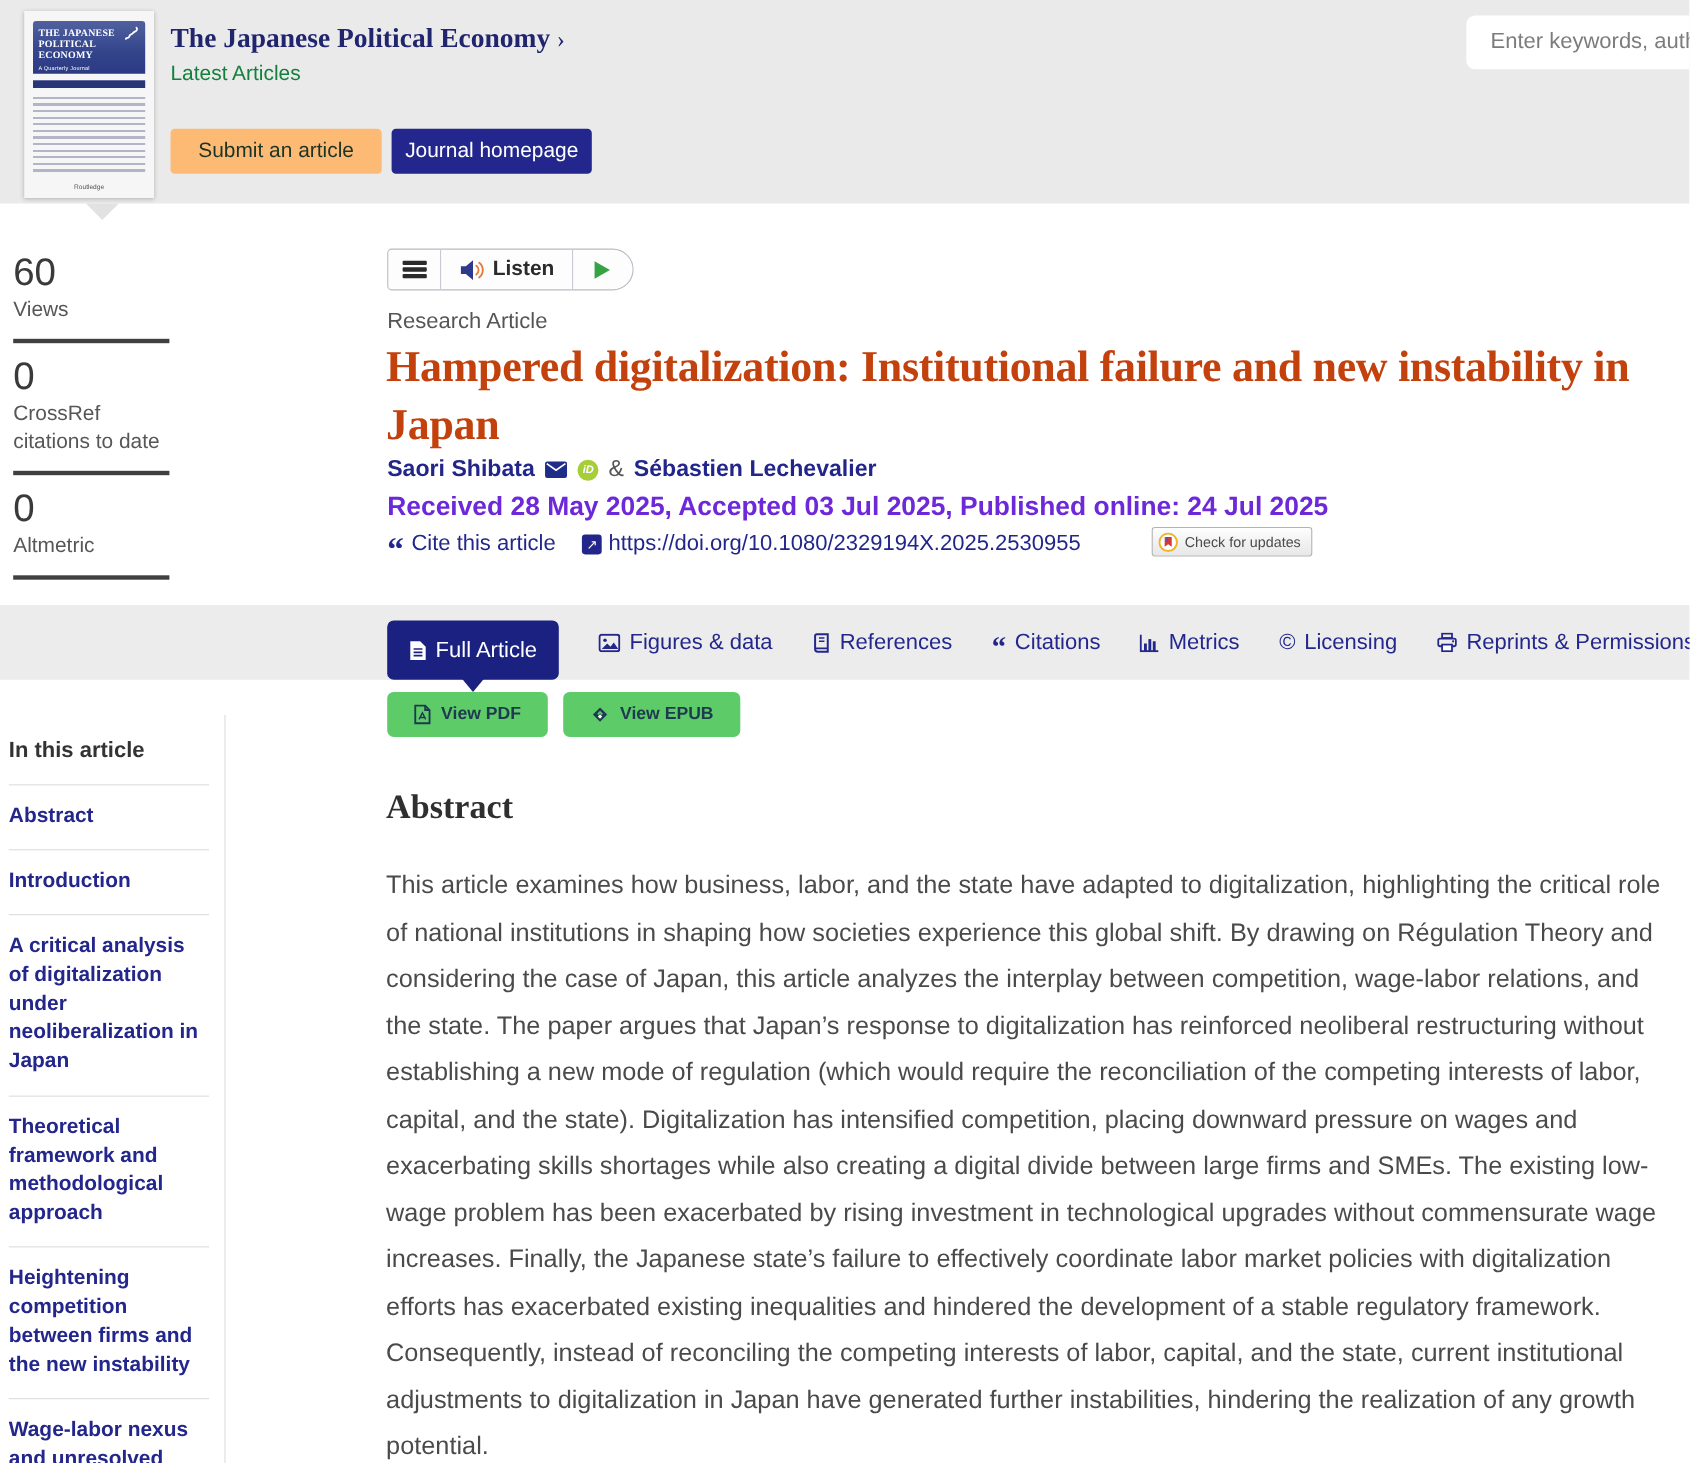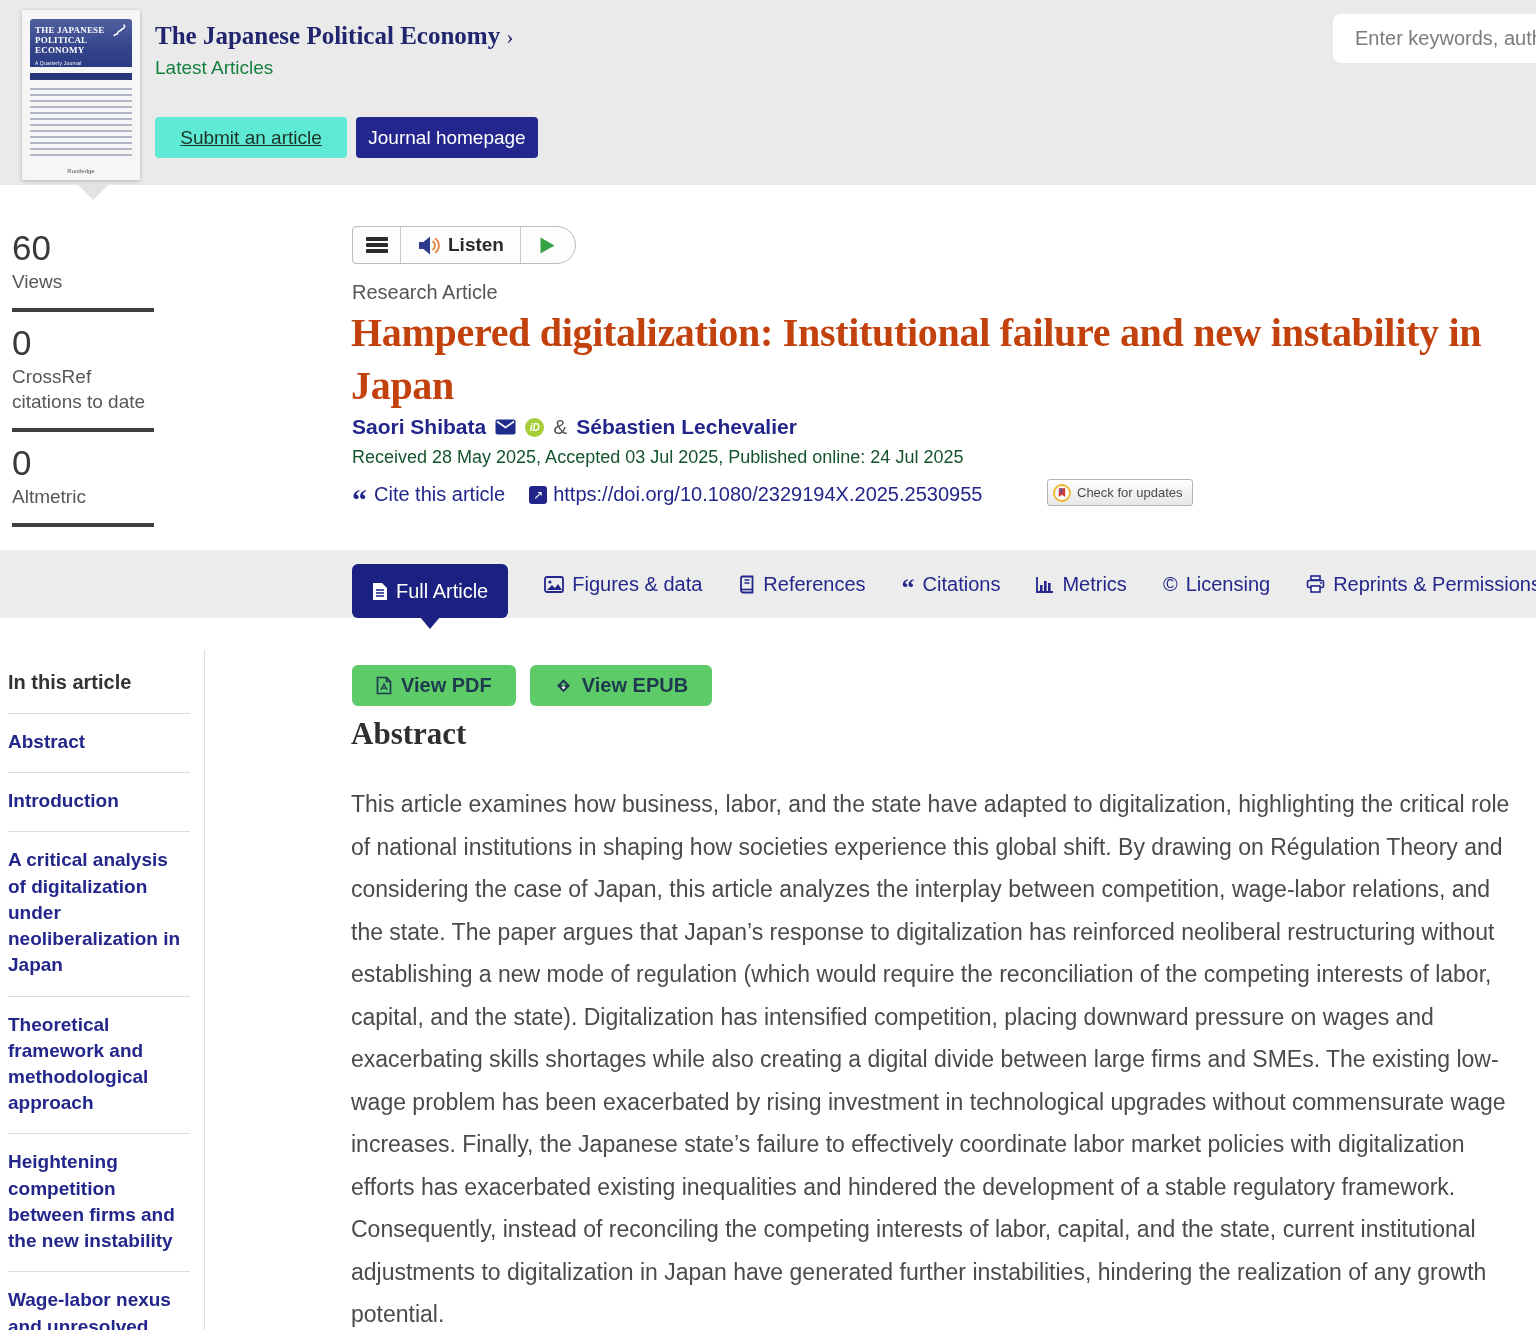--- a/index.html
+++ b/index.html
@@ -40,21 +40,21 @@
     text-decoration:none; cursor:pointer;
   }
   .journal-title .chev { font-weight:normal; font-size:22px; margin-left:6px; color:#20256e; }
   .latest-articles {
     position:absolute; left:155px; top:57px; font-size:19px; color:#15803d; cursor:pointer;
   }
   .hdr-btn {
     position:absolute; top:117px; height:41px; border:none; border-radius:4px;
     font-size:19px; cursor:pointer; font-family:"Liberation Sans",sans-serif;
   }
-  .btn-submit { left:155px; width:192px; background:#5eead4; color:#1c3326;text-decoration:underline; }
+  .btn-submit { left:155px; width:192px; background:#fdba74; color:#1c3326; }
   .btn-homepage { left:356px; width:182px; background:#23278d; color:#fff; }
   .search-input {
     position:absolute; left:1333px; top:14px; width:240px; height:49px;
     border:none; border-radius:8px 0 0 8px; background:#fff; padding:0 0 0 22px;
     font-size:20px; color:#444; outline:none;
   }
   .search-input::placeholder { color:#7c7c7c; }
 
   
   .metrics { position:absolute; left:12px; top:228px; width:142px; }
@@ -86,21 +86,21 @@
   }
   .authors { position:absolute; left:352px; top:415px; display:flex; align-items:center; gap:9px;
     font-size:21px; font-weight:bold; color:#22268a; }
   .authors .amp { color:#555; font-weight:normal; }
   .author-link { cursor:pointer; }
   .orcid-badge {
     width:19px; height:19px; border-radius:50%; background:#a6ce39; color:#fff;
     font-size:10px; font-weight:bold; font-style:italic; display:flex; align-items:center;
     justify-content:center; cursor:pointer;
   }
-  .dates { position:absolute; left:352px; top:447px; font-size:18px; color:#14532d; }
+  .dates { position:absolute; left:352px; top:447px; font-size:24px; color:#6d28d9;font-weight:bold; }
 
   .cite-row { position:absolute; left:352px; top:483px; display:flex; align-items:center; gap:10px; }
   .cite-link { display:flex; align-items:center; gap:7px; font-size:20px; color:#22268a; cursor:pointer; }
   .quote-glyph { font-family:"Liberation Serif", serif; font-weight:bold; font-size:30px; line-height:18px;
     color:#22268a; position:relative; top:5px; }
   .doi-link { display:flex; align-items:center; gap:6px; margin-left:14px; font-size:20px; color:#22268a; cursor:pointer; }
   .doi-icon {
     width:18px; height:18px; background:#22268a; border-radius:3px; color:#fff;
     font-size:12px; display:flex; align-items:center; justify-content:center;
   }
@@ -127,22 +127,22 @@
     border-left:10px solid transparent; border-right:10px solid transparent;
     border-top:12px solid #1b2181;
   }
   .tab .copyright-glyph { font-size:20px; line-height:1; }
   .tab .quote-sm { font-family:"Liberation Serif",serif; font-weight:bold; font-size:26px; line-height:10px; position:relative; top:4px; }
 
   
   .actions { position:absolute; left:352px; top:629px; display:flex; gap:14px; }
   .action-btn {
     height:41px; padding:16px 24px; background:#5ecb69; border:none; border-radius:6px;
-    display:flex; align-items:center; gap:9px; font-size:20px; font-weight:bold;
-    color:#1d3a4e; cursor:pointer; font-family:"Liberation Sans",sans-serif;margin-top:36px;
+    display:flex; align-items:center; gap:9px; font-size:16px; font-weight:bold;
+    color:#1d3a4e; cursor:pointer; font-family:"Liberation Sans",sans-serif;
   }
 
   
   .sidebar {
     position:absolute; left:0; top:650px; width:205px; height:680px;
     border-right:1px solid #ddd; padding:0 14px 0 8px;
   }
   .sidebar-title { font-size:20px; font-weight:bold; color:#333; padding:21px 0 19px; border-bottom:1px solid #ddd; }
   .sidebar-item {
     font-size:19px; font-weight:bold; color:#23268b; line-height:1.38;

